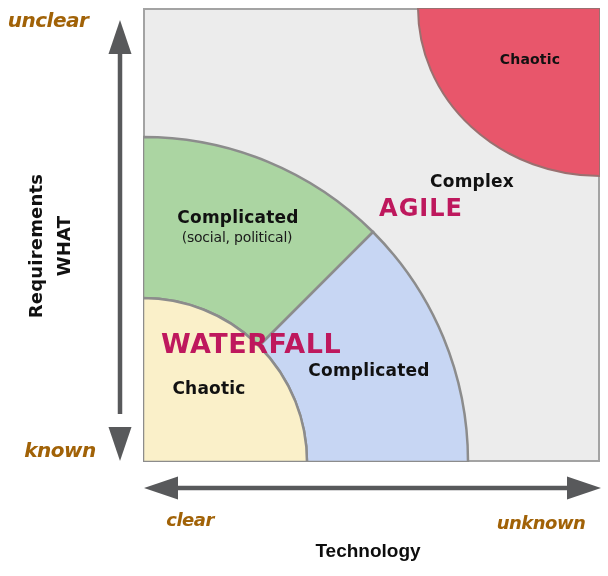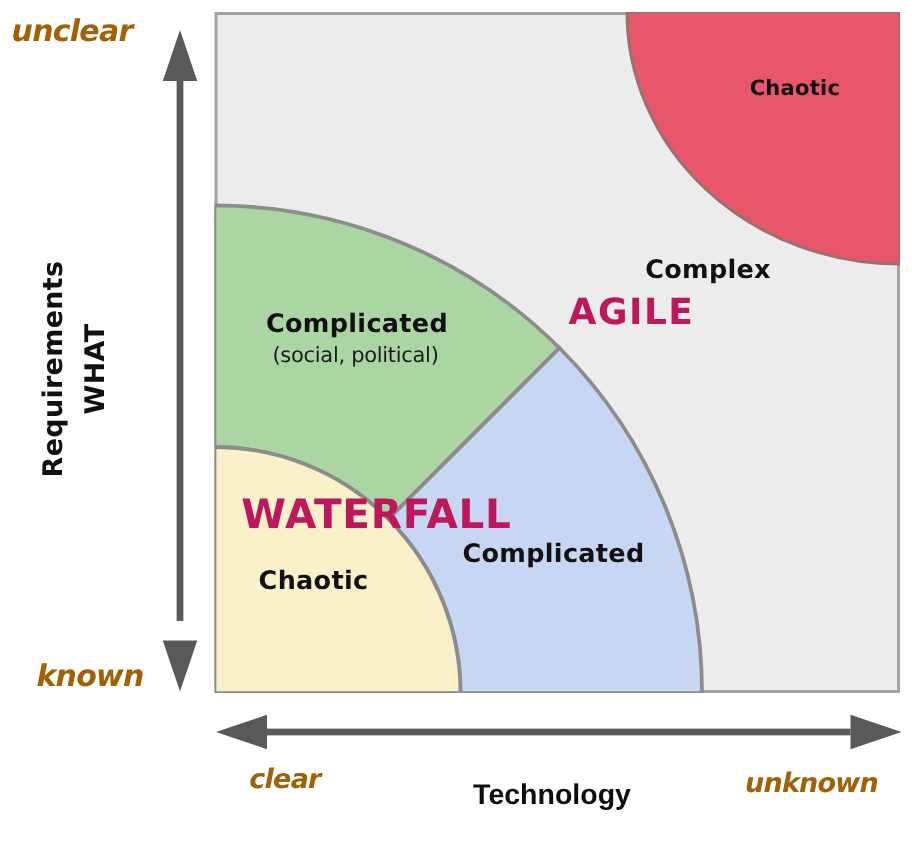--- a/index.html
+++ b/index.html
@@ -16,21 +16,21 @@
   .region-label{font-weight:bold;font-size:17px;letter-spacing:.2px;color:#111;}
   .chaotic{font-size:14px;text-align:center;}
   .sub-label{font-size:14px;font-weight:normal;color:#1a1a1a;letter-spacing:-0.2px;}
   .method{font-weight:bold;color:#be185d;}
   .method-agile{font-size:24px;letter-spacing:1px;}
   .method-waterfall{font-size:27px;letter-spacing:.5px;}
   .axis-extreme{font-weight:bold;font-style:italic;letter-spacing:-0.5px;color:#a16207;}
   .big-extreme{font-size:20px;}
   .small-extreme{font-size:18px;}
   .axis-title{font-family:"Liberation Sans",sans-serif;font-weight:bold;font-size:19px;
-    color:#0d0d0d;text-align:center;line-height:1.5;}
+    color:#0d0d0d;text-align:center;line-height:1.5;margin-top:20px;}
   .y-title{font-weight:bold;font-size:18px;text-align:center;line-height:1.55;
     transform:translate(-50%,-50%) rotate(-90deg);letter-spacing:.2px;}
   .arrows{position:absolute;left:0;top:0;width:608px;height:576px;pointer-events:none;}
 </style>
 </head>
 <body>
 
 <div class="stage">
 
   <div class="plot">

